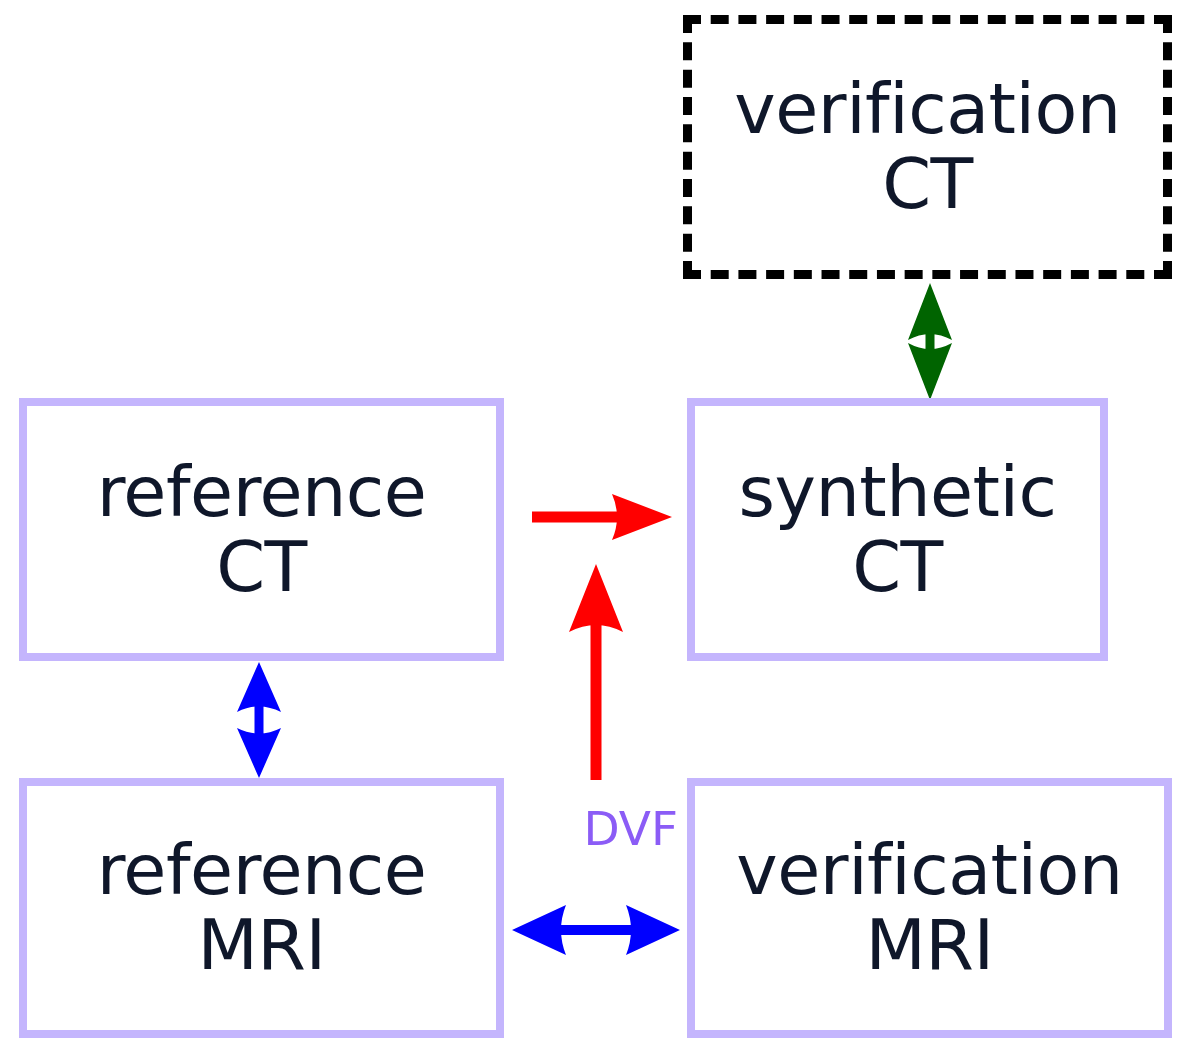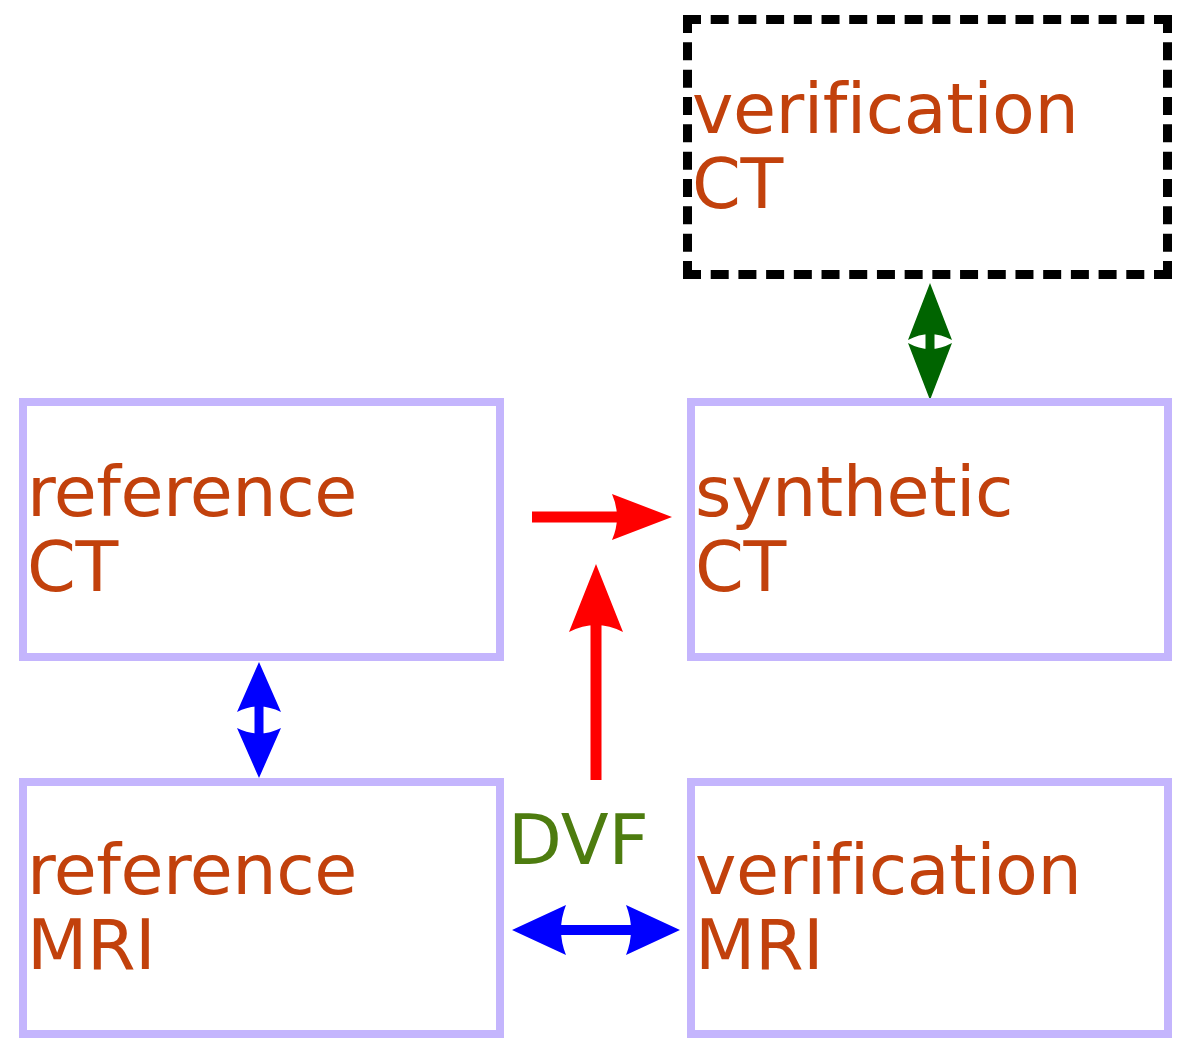--- a/index.html
+++ b/index.html
@@ -15,24 +15,24 @@
     width: 1192px;
     height: 1061px;
     background: #ffffff;
     overflow: hidden;
   }
   .node-box {
     position: absolute;
     box-sizing: border-box;
     display: flex;
     flex-direction: column;
-    align-items: flex-start;
+    align-items: center;
     justify-content: center;
     background: #ffffff;
-    color: #c2410c;
+    color: #0f172a;
     z-index: 3;
   }
   .node-box.solid {
     border: 8px solid #c4b5fd;
   }
   .node-box.dashed {
     border: 9px dashed #000000;
   }
   .node-line {
     display: block;
@@ -44,21 +44,21 @@
   }
 
   
   #box-verification-ct {
     left: 683px;  top: 15px;  width: 489px;  height: 264px;
   }
   #box-reference-ct {
     left: 19px;   top: 398px; width: 485px;  height: 263px;
   }
   #box-synthetic-ct {
-    left: 687px;  top: 398px; width: 485px;  height: 263px;
+    left: 687px;  top: 398px; width: 421px;  height: 263px;
   }
   #box-reference-mri {
     left: 19px;   top: 778px; width: 485px;  height: 260px;
   }
   #box-verification-mri {
     left: 687px;  top: 778px; width: 485px;  height: 260px;
   }
 
   
   #arrow-layer {
@@ -67,24 +67,24 @@
     width: 1192px; height: 1061px;
     z-index: 2;
   }
 
   
   #label-dvf {
     position: absolute;
     left: 508px;
     top: 805px;
     width: 170px;
-    text-align: left;
-    font-size: 70px;
+    text-align: right;
+    font-size: 47px;
     line-height: 1;
-    color: #4d7c0f;
+    color: #8b5cf6;
     z-index: 4;
     white-space: nowrap;
   }
 </style>
 </head>
 <body>
 
 <div id="diagram-root">
 
   <svg id="arrow-layer" viewBox="0 0 1192 1061" width="1192" height="1061" xmlns="http://www.w3.org/2000/svg">

